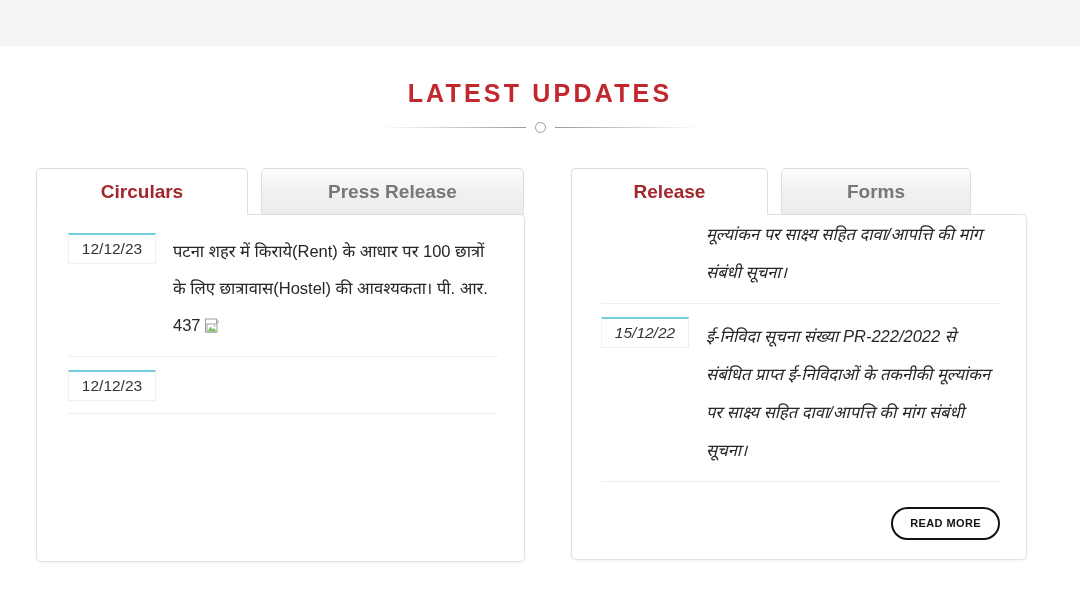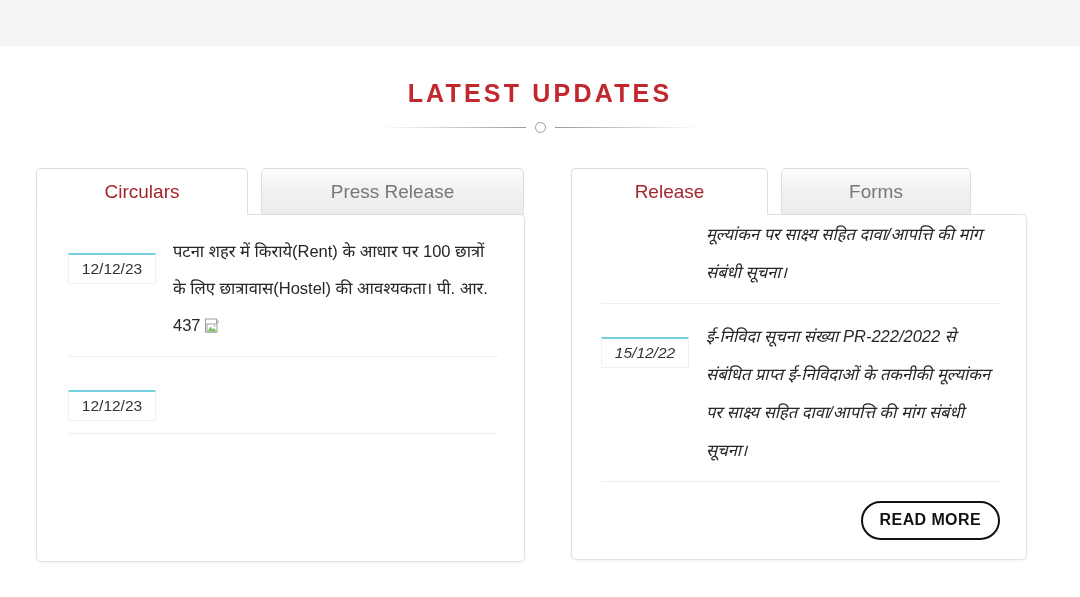--- a/index.html
+++ b/index.html
@@ -56,20 +56,21 @@
 
   .tabs { position: relative; height: 47px; display: flex; z-index: 3; }
   .tab {
     height: 47px;
     display: flex; align-items: center; justify-content: center;
     font-size: 19px;
     border: 1px solid #dddddd;
     border-radius: 5px 5px 0 0;
     cursor: pointer;
     position: relative;
+    font-weight: bold;
   }
   .tab.active {
     background: #ffffff;
     color: #a3262c;
     border-bottom-color: #ffffff;
     z-index: 2;
   }
   .tab.inactive {
     background: linear-gradient(to bottom, #fdfdfd 0%, #f0f0f0 55%, #ececec 100%);
     color: #777777;
@@ -103,21 +104,21 @@
     align-items: flex-start;
     padding-bottom: 12px;
     border-bottom: 1px solid #eeeeee;
     margin-bottom: 13px;
   }
   .news-item.partial { padding-top: 0; }
 
   .news-date {
     flex: none;
     width: 88px;
-    margin-top: 20px;
+    margin-top: 0;
     padding: 4px 6px 5px 6px;
     font-size: 15.5px;
     color: #333333;
     text-align: center;
     background: #ffffff;
     border: 1px solid #f0f0f0;
     border-top: 2px solid #74cfe0;
     line-height: 19px;
   }
   .news-date.empty {
@@ -150,21 +151,21 @@
     right: 26px;
     bottom: 19px;
   }
   .readmore-btn {
     display: inline-block;
     padding: 8px 17px 9px 17px;
     border: 2px solid #111111;
     border-radius: 20px;
     background: #ffffff;
     color: #111111;
-    font-size: 16px;
+    font-size: 11px;
     font-weight: bold;
     letter-spacing: 0.4px;
     cursor: pointer;
   }
 </style>
 </head>
 <body>
 
 <div id="page">
 

